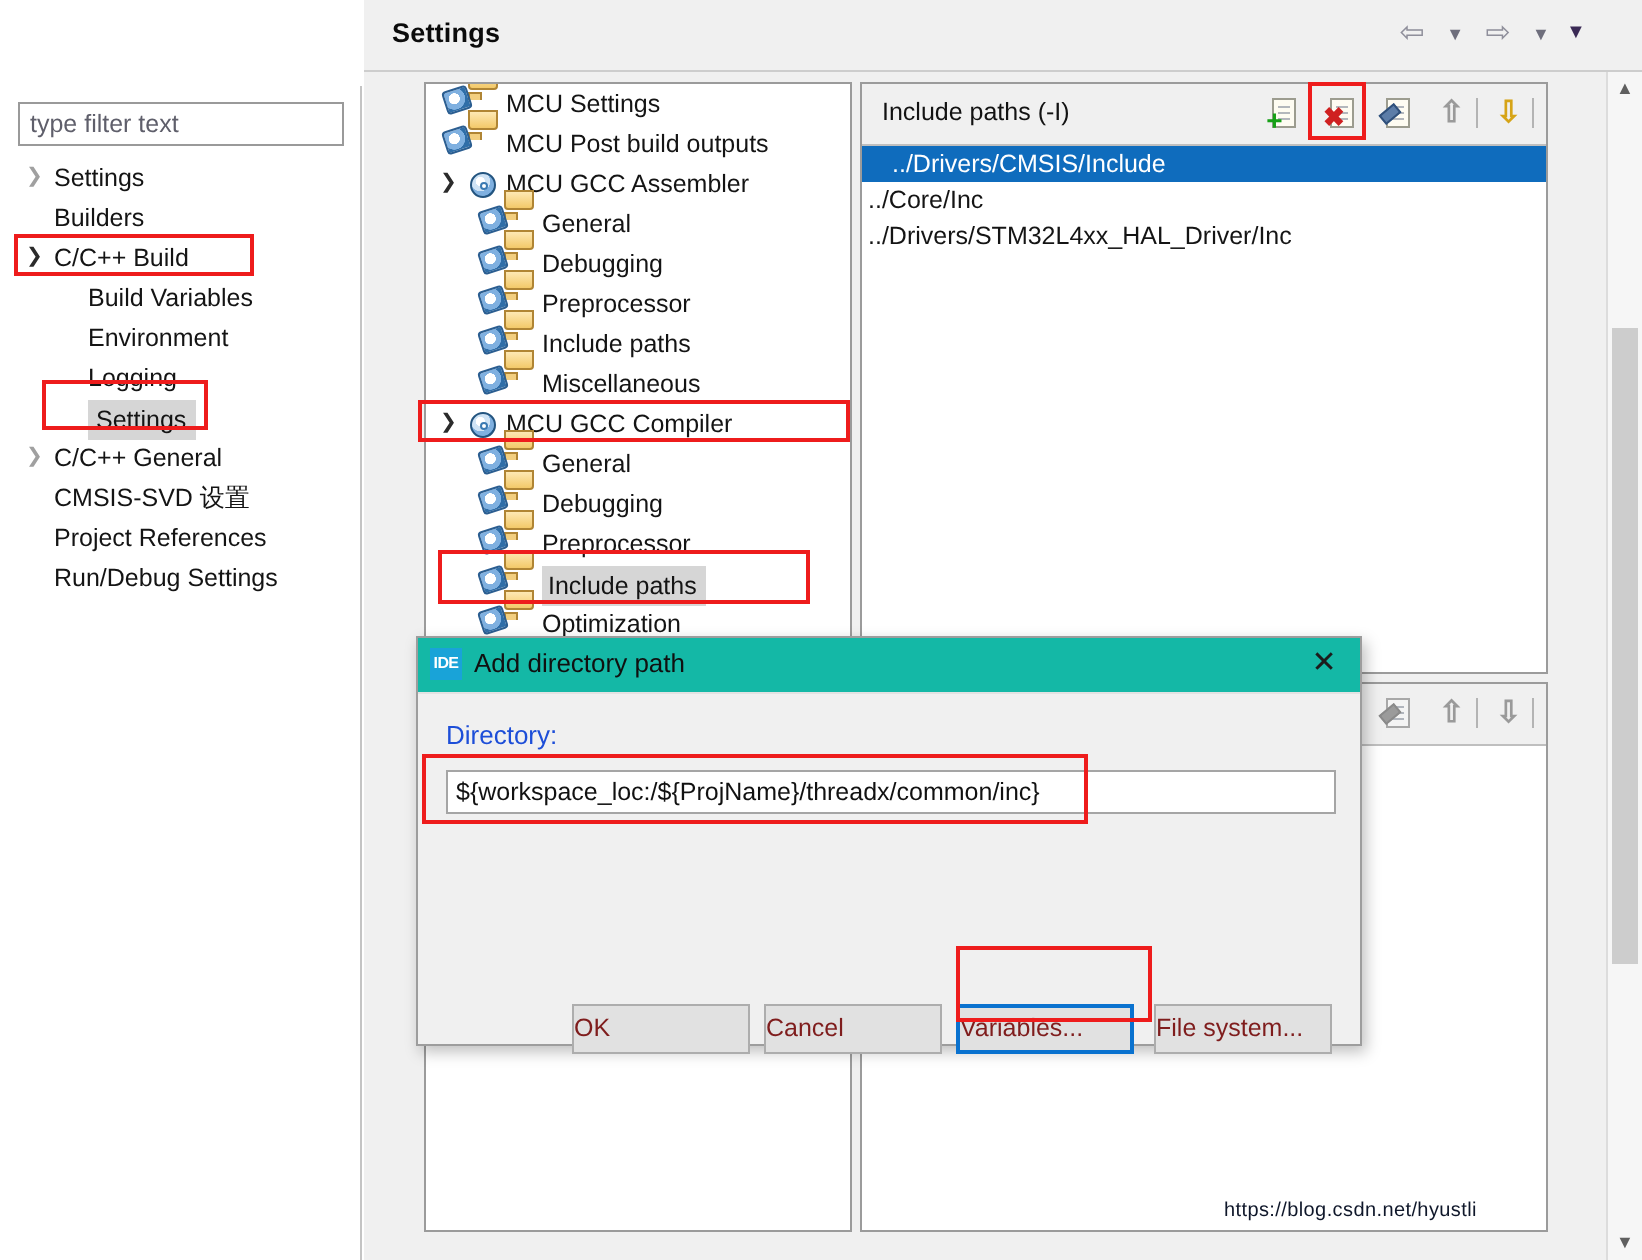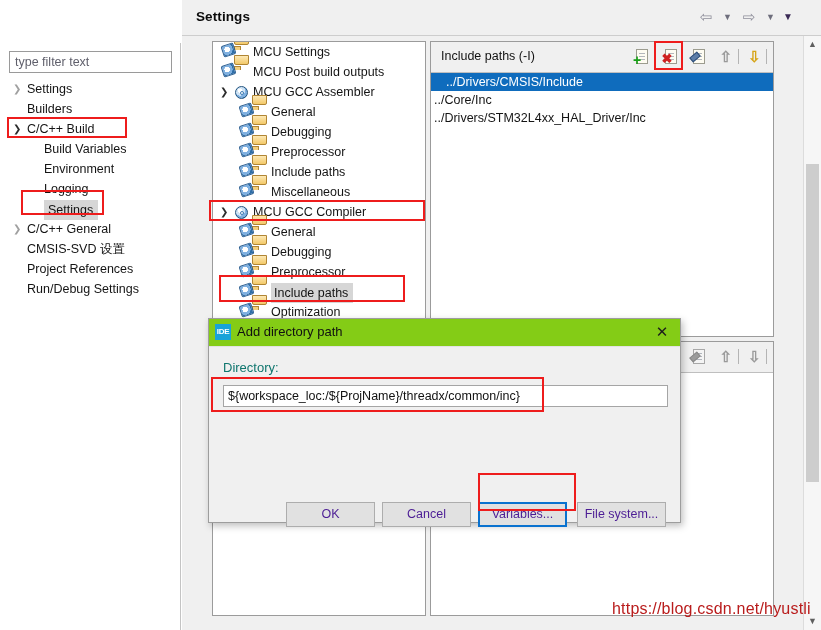--- a/index.html
+++ b/index.html
@@ -244,72 +244,72 @@
   
   #dialog {
     position: absolute; left: 208px; top: 318px;
     width: 473px; height: 205px;
     background: #f0f0f0;
     border: 1px solid #9d9d9d;
     box-shadow: 2px 3px 7px rgba(0,0,0,.25);
     box-sizing: border-box;
   }
   #dlg-title-bar {
-    position: relative; height: 27px; background: #84cc16;
+    position: relative; height: 27px; background: #14b8a6;
     border-bottom: 1px solid #e2e2e2;
   }
   #dlg-ide-icon {
     position: absolute; left: 6px; top: 5px;
     width: 16px; height: 16px; background: #19a3d8;
     color: #ffffff; font-size: 8px; font-weight: bold;
     text-align: center; line-height: 16px; letter-spacing: -.3px;
   }
   #dlg-title {
     position: absolute; left: 28px; top: 5px;
     font-size: 13px; color: #101010;
   }
   #dlg-close {
     position: absolute; right: 8px; top: 4px;
     width: 20px; height: 18px; text-align: center; line-height: 18px;
     font-size: 15px; color: #1c1c1c;
   }
   #dlg-body { position: absolute; left: 0; top: 28px; right: 0; bottom: 0; }
   #dlg-label {
     position: absolute; left: 14px; top: 13px;
-    font-size: 13px; color: #0f766e;
+    font-size: 13px; color: #1d4ed8;
   }
   #dlg-input {
     position: absolute; left: 14px; top: 38px;
     width: 445px; height: 22px;
     border: 1px solid #a5a5a5; background: #ffffff;
     box-sizing: border-box; padding: 0 4px;
     font-family: "Liberation Sans", sans-serif; font-size: 12.5px;
     color: #111111; line-height: 20px; outline: none;
   }
   .dbtn {
     position: absolute; top: 155px; height: 25px;
     background: #e1e1e1; border: 1px solid #adadad;
     box-sizing: border-box; font-family: "Liberation Sans", sans-serif;
-    font-size: 12.5px; color: #4c1d95; text-align: center; line-height: 23px;
+    font-size: 12.5px; color: #7f1d1d; text-align: left; line-height: 23px;
   }
   #btn-ok     { left: 77px;  width: 89px; }
   #btn-cancel { left: 173px; width: 89px; }
   #btn-ws     { left: 269px; width: 89px; border: 2px solid #0a72cf; line-height: 21px; }
   #btn-fs     { left: 368px; width: 89px; }
 
   
   .redbox {
     position: absolute; border: 2px solid #ee1c1c;
     pointer-events: none; box-sizing: border-box;
   }
 
   
   #watermark {
     position: absolute; left: 612px; top: 602px;
-    font-size: 16px; color: #b91c1c;
+    font-size: 10px; color: #0f172a;
     white-space: nowrap; letter-spacing: .2px;
   }
 </style>
 </head>
 <body>
 
 <div id="root">
 
   <div id="sidebar">
     <input id="filter-box" type="text" placeholder="type filter text" style="">

